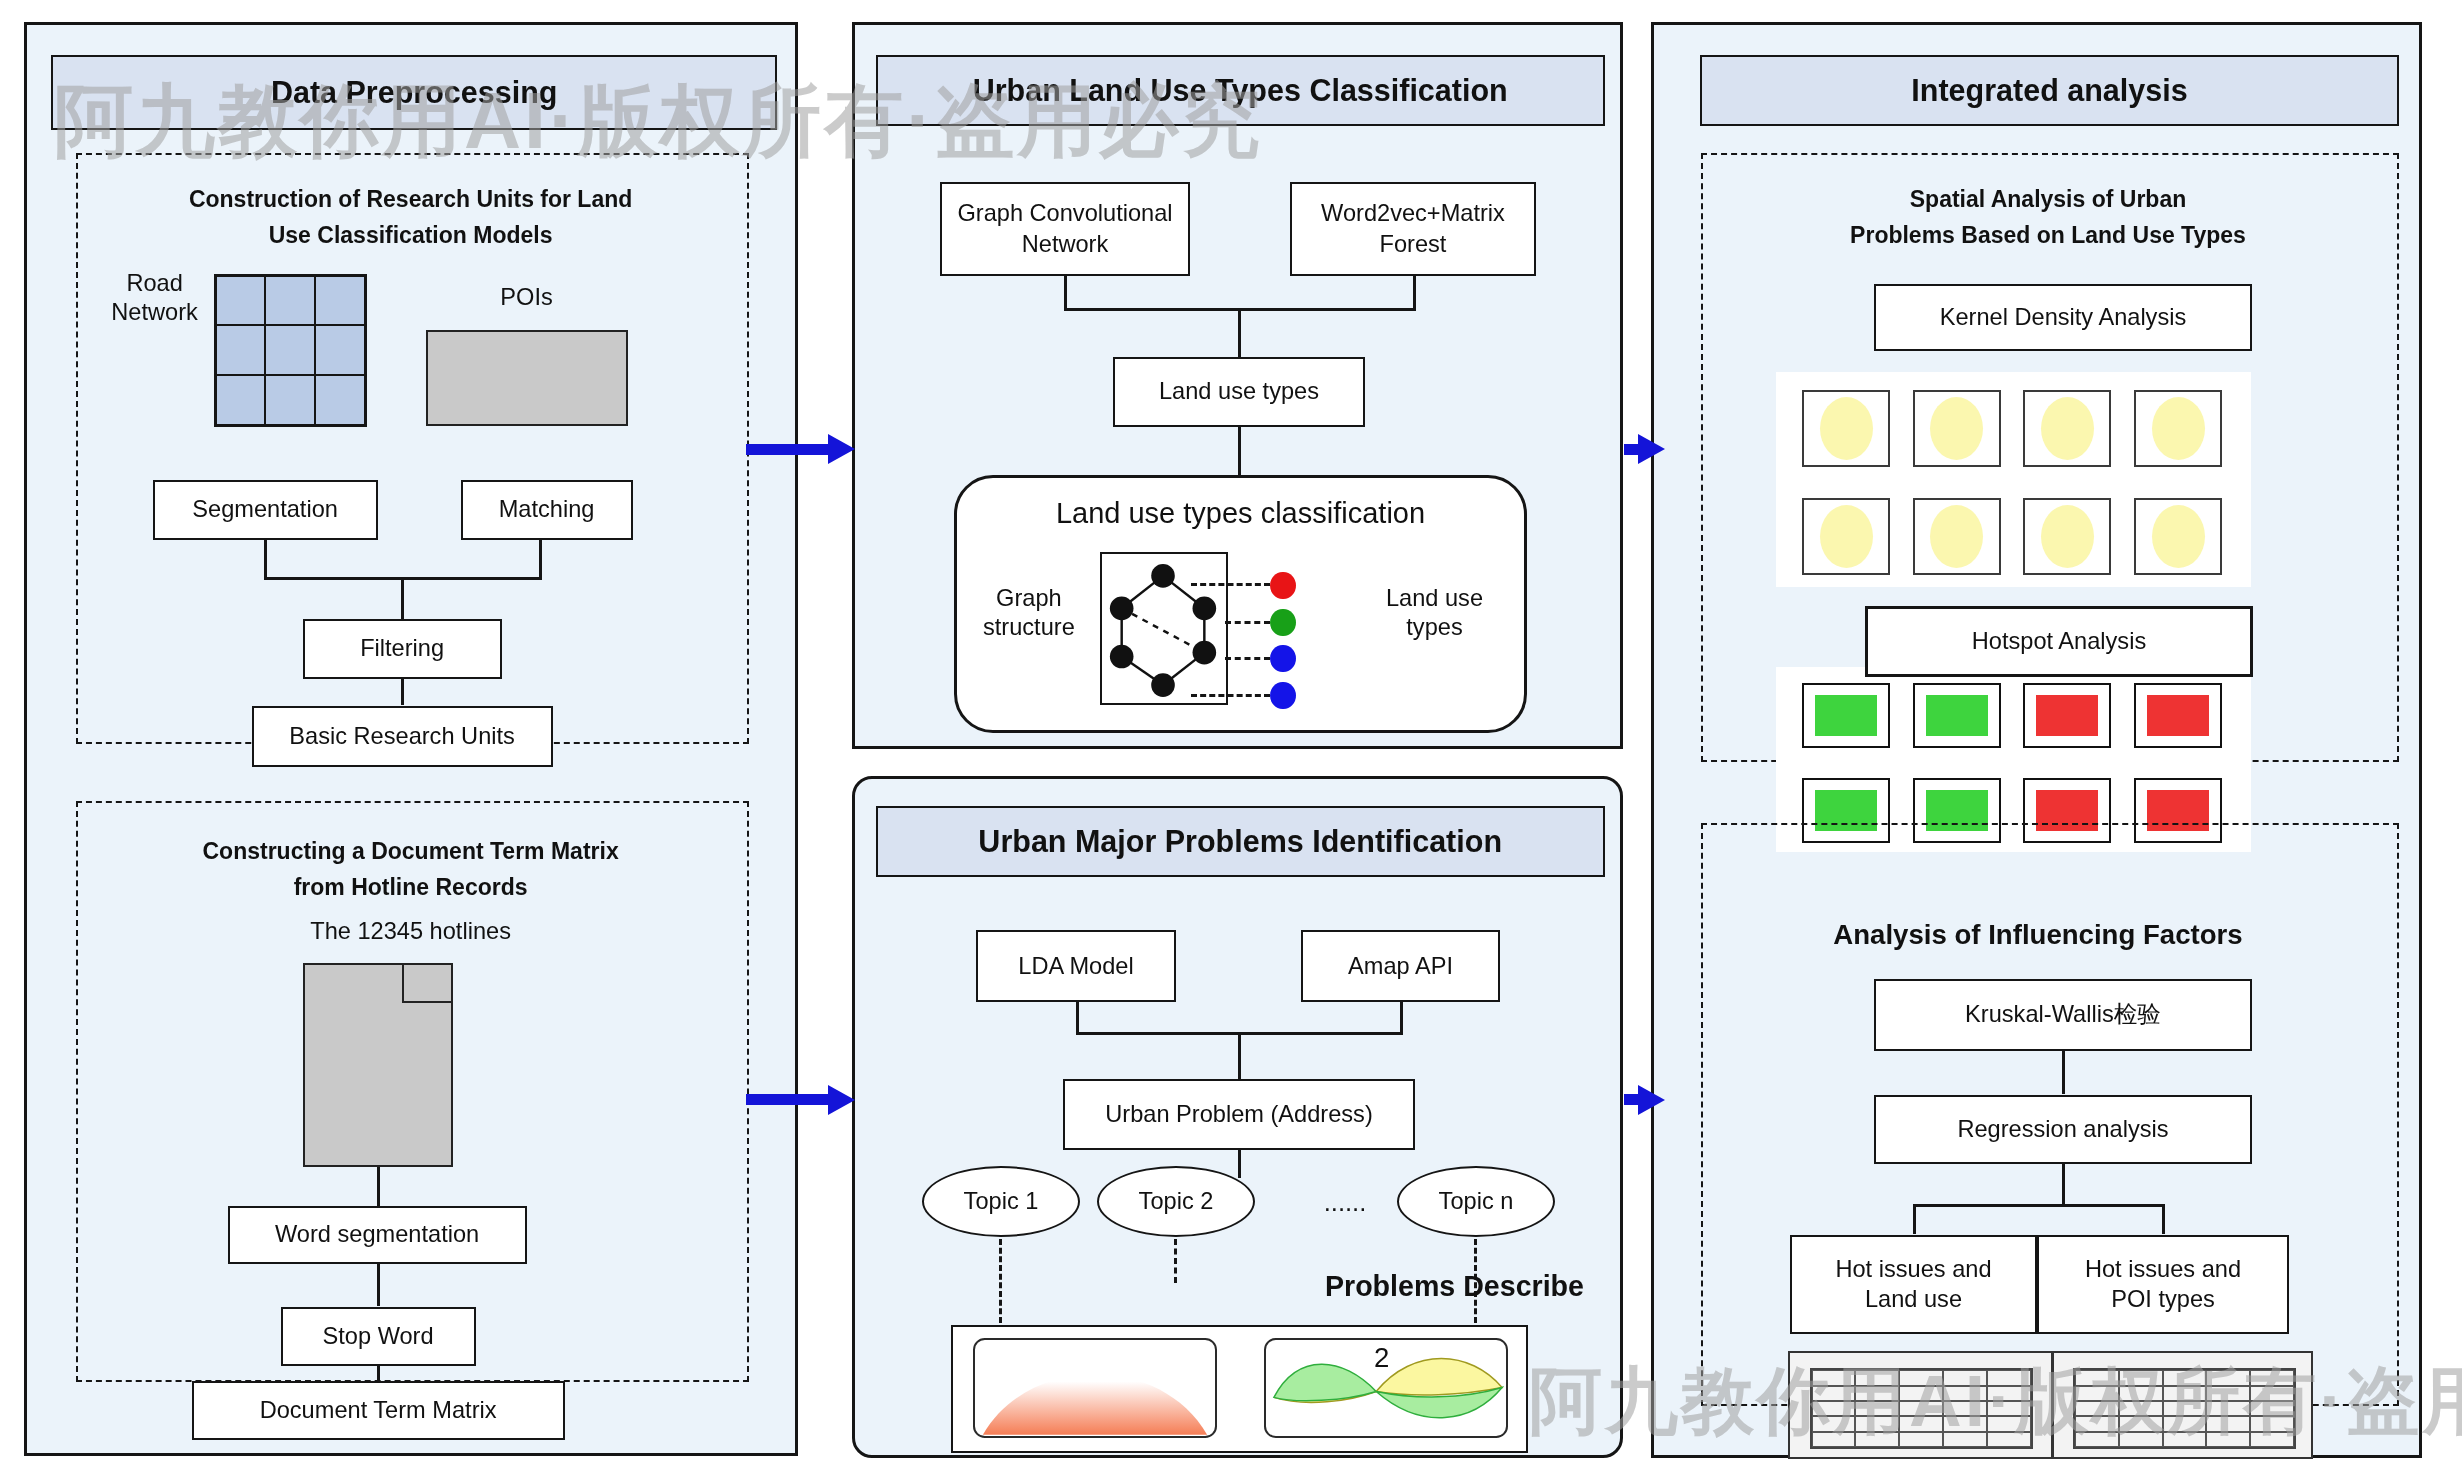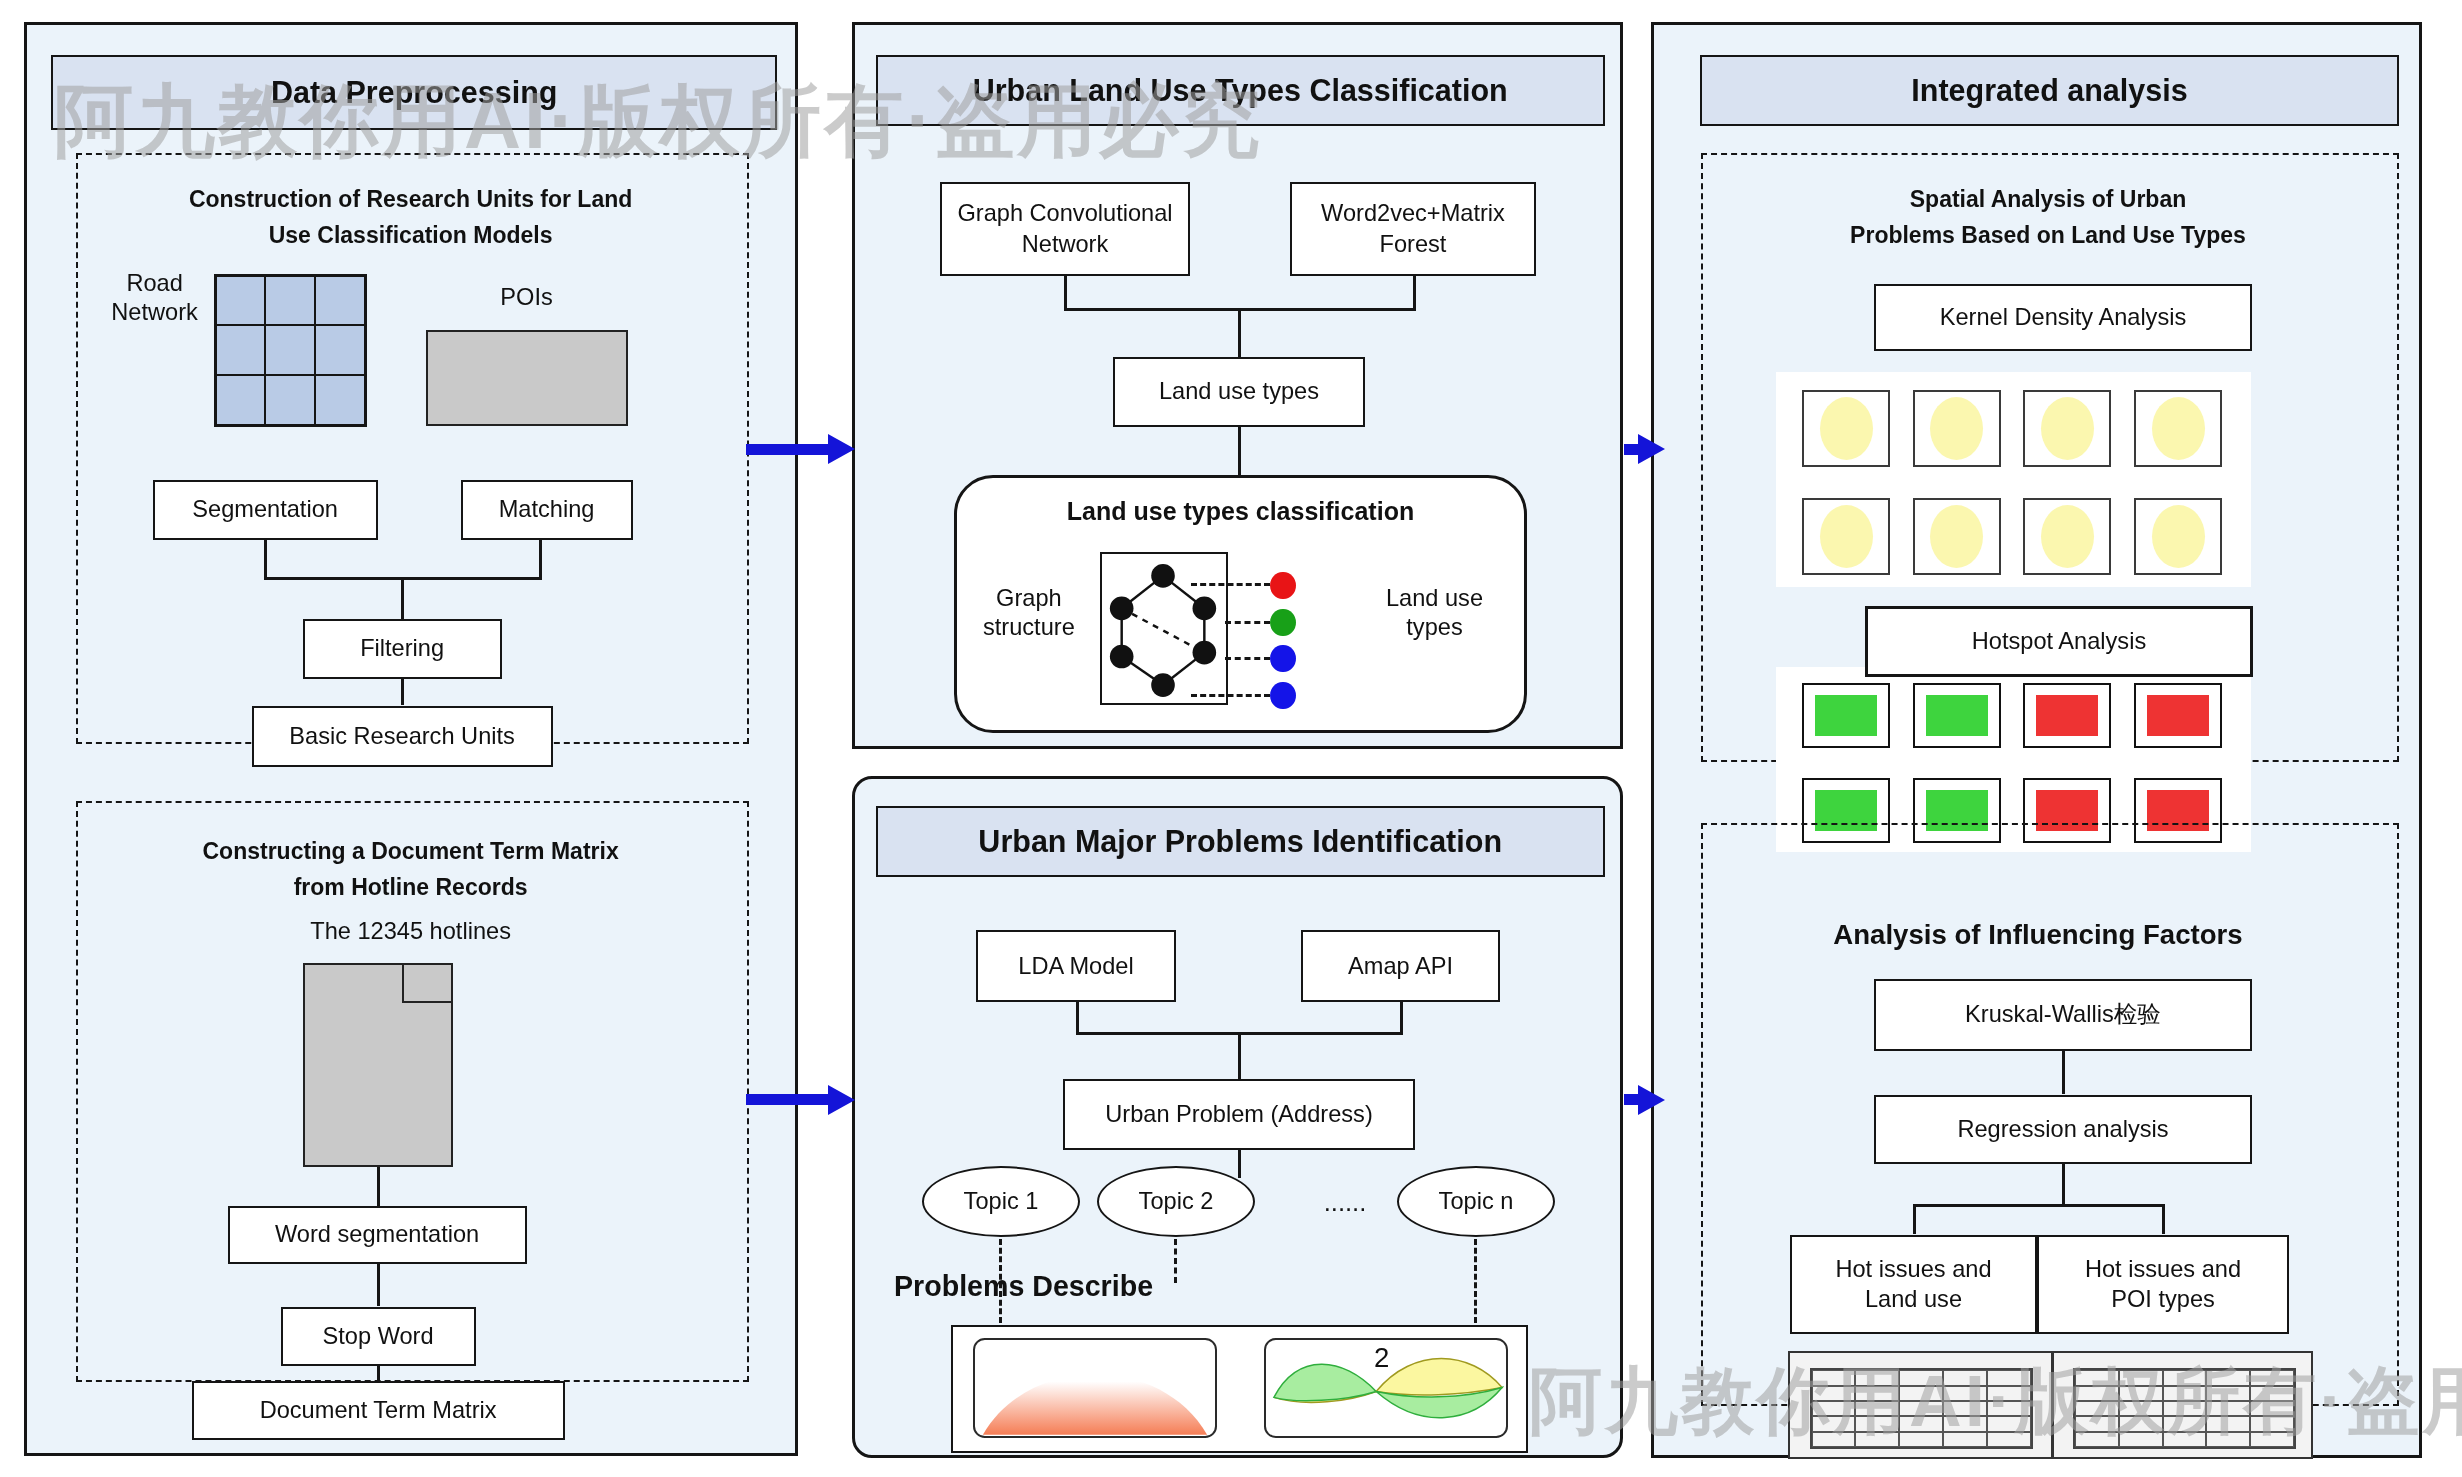--- a/index.html
+++ b/index.html
@@ -151,21 +151,21 @@
   <div class="lv" style="left:558px;top:250px;height:35px;"></div>
   <div class="lh" style="left:209px;top:283px;width:352px;"></div>
   <div class="lv" style="left:383px;top:283px;height:49px;"></div>
 
   <div class="box" style="left:258px;top:332px;width:252px;height:70px;">
     <span>Land use types</span>
   </div>
   <div class="lv" style="left:383px;top:402px;height:48px;"></div>
 
   <div class="rounded" style="left:99px;top:450px;width:573px;height:258px;">
-    <div style="position:absolute;left:0;top:19.7px;width:100%;text-align:center;font-weight:bold;font-size:25px;">Land use types classification</div>
+    <div style="position:absolute;left:0;top:19.7px;width:100%;text-align:center;font-weight:normal;font-size:29px;">Land use types classification</div>
 
     <div class="lbl" style="left:7.9px;top:106px;width:128px;">
       <div>Graph</div>
       <div>structure</div>
     </div>
 
     <div style="position:absolute;left:143px;top:74px;width:128px;height:153px;border:2.5px solid #151515;background:#fff;box-sizing:border-box;">
       <svg width="123" height="148" viewBox="0 0 125 150">
         <g stroke="#111" stroke-width="2.5">
           <line x1="62" y1="22" x2="20" y2="55"></line>
@@ -235,21 +235,21 @@
     <div>......</div>
   </div>
   <div class="ellipse" style="left:542px;top:387px;width:158px;height:71px;">
     <span>Topic n</span>
   </div>
 
   <div class="dashv" style="left:144px;top:460px;height:84px;"></div>
   <div class="dashv" style="left:319px;top:460px;height:44px;"></div>
   <div class="dashv" style="left:619px;top:460px;height:84px;"></div>
 
-  <div style="position:absolute;left:39px;top:491px;width:690px;text-align:left;font-weight:bold;font-size:28.6px;z-index:3;">Problems Describe</div>
+  <div style="position:absolute;left:39px;top:491px;width:690px;text-align:right;font-weight:bold;font-size:28.6px;z-index:3;">Problems Describe</div>
 
   <div style="position:absolute;left:96px;top:546px;width:577px;height:128px;background:#fff;border:2.5px solid #151515;box-sizing:border-box;z-index:4;">
     <div class="chartbox" style="left:19.7px;top:10.8px;width:244px;height:100px;">
       <svg width="240" height="97" viewBox="0 0 244 98">
         <defs>
           <linearGradient id="dome" x1="0" y1="0" x2="0" y2="1">
             <stop offset="0.12" stop-color="#ffffff"></stop>
             <stop offset="1" stop-color="#f57d55"></stop>
           </linearGradient>
         </defs>

